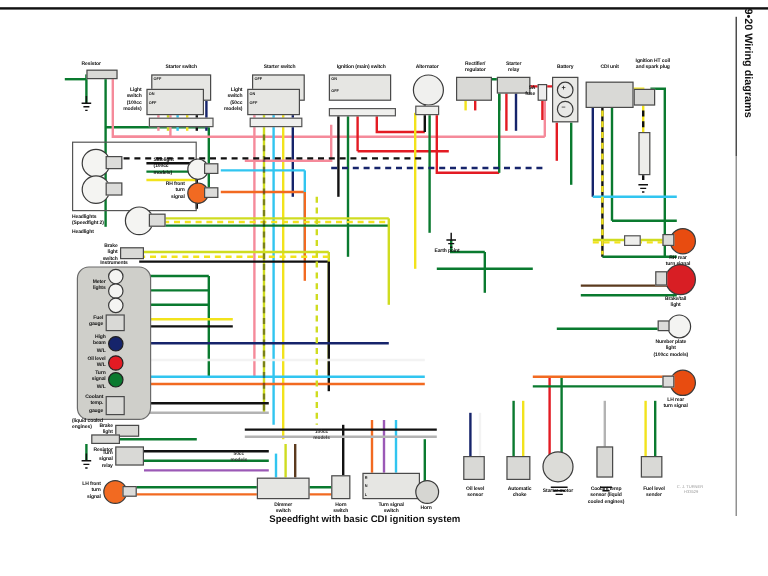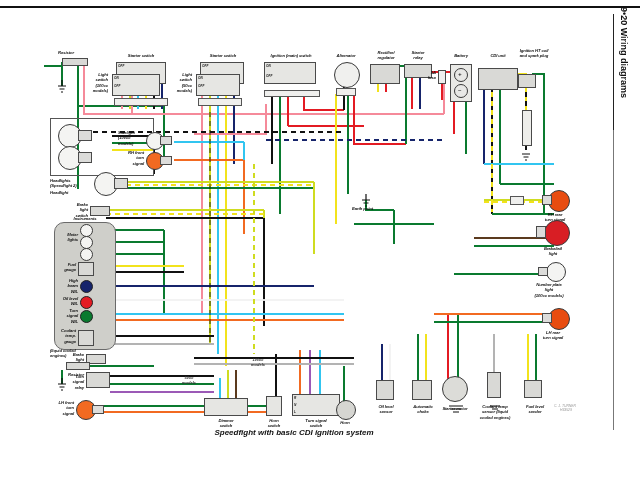--- a/index.html
+++ b/index.html
@@ -7,21 +7,21 @@
   #page{position:relative;width:640px;height:480px;background:#fff;}
   #rule-top{position:absolute;left:0;top:6px;width:640px;height:2px;background:#111;}
   #page-header{position:absolute;right:4px;top:14px;width:22px;height:120px;}
   #page-header .vtxt{
     position:absolute;left:-50px;top:48px;width:120px;
     transform:rotate(90deg);transform-origin:center center;
     font-size:9px;font-weight:bold;color:#111;white-space:nowrap;text-align:left;
   }
   #header-rule{position:absolute;right:26px;top:14px;width:1px;height:116px;background:#222;}
   #side-rule{position:absolute;right:26px;top:130px;width:1px;height:300px;background:#777;}
-  #canvas{position:absolute;left:14px;top:14px;width:560px;height:420px;background:#fff;font-style:italic;}
+  #canvas{position:absolute;left:24px;top:14px;width:560px;height:420px;background:#fff;}
   .box{position:absolute;box-sizing:border-box;background:#d9d9d6;border:1px solid #4a4a4a;}
   .box.sw{background:#e6e6e3;}
   .panel{position:absolute;box-sizing:border-box;background:#cfcfca;border:1px solid #6a6a6a;border-radius:10px;}
   .conn{position:absolute;box-sizing:border-box;background:#efefed;border:1px solid #555;}
   .lbl{position:absolute;font-size:4.2px;line-height:1.25;font-weight:bold;color:#111;white-space:pre;letter-spacing:-.1px;}
   .lbl.r{text-align:right;}
   .lbl.c{text-align:center;}
   .note{position:absolute;font-size:4px;line-height:1.2;font-weight:bold;color:#333;white-space:pre;text-align:center;}
   .sr{font-size:3.2px;font-weight:bold;color:#222;position:absolute;white-space:pre;}
   .bulb{position:absolute;border-radius:50%;border:1px solid #3a3a3a;}

